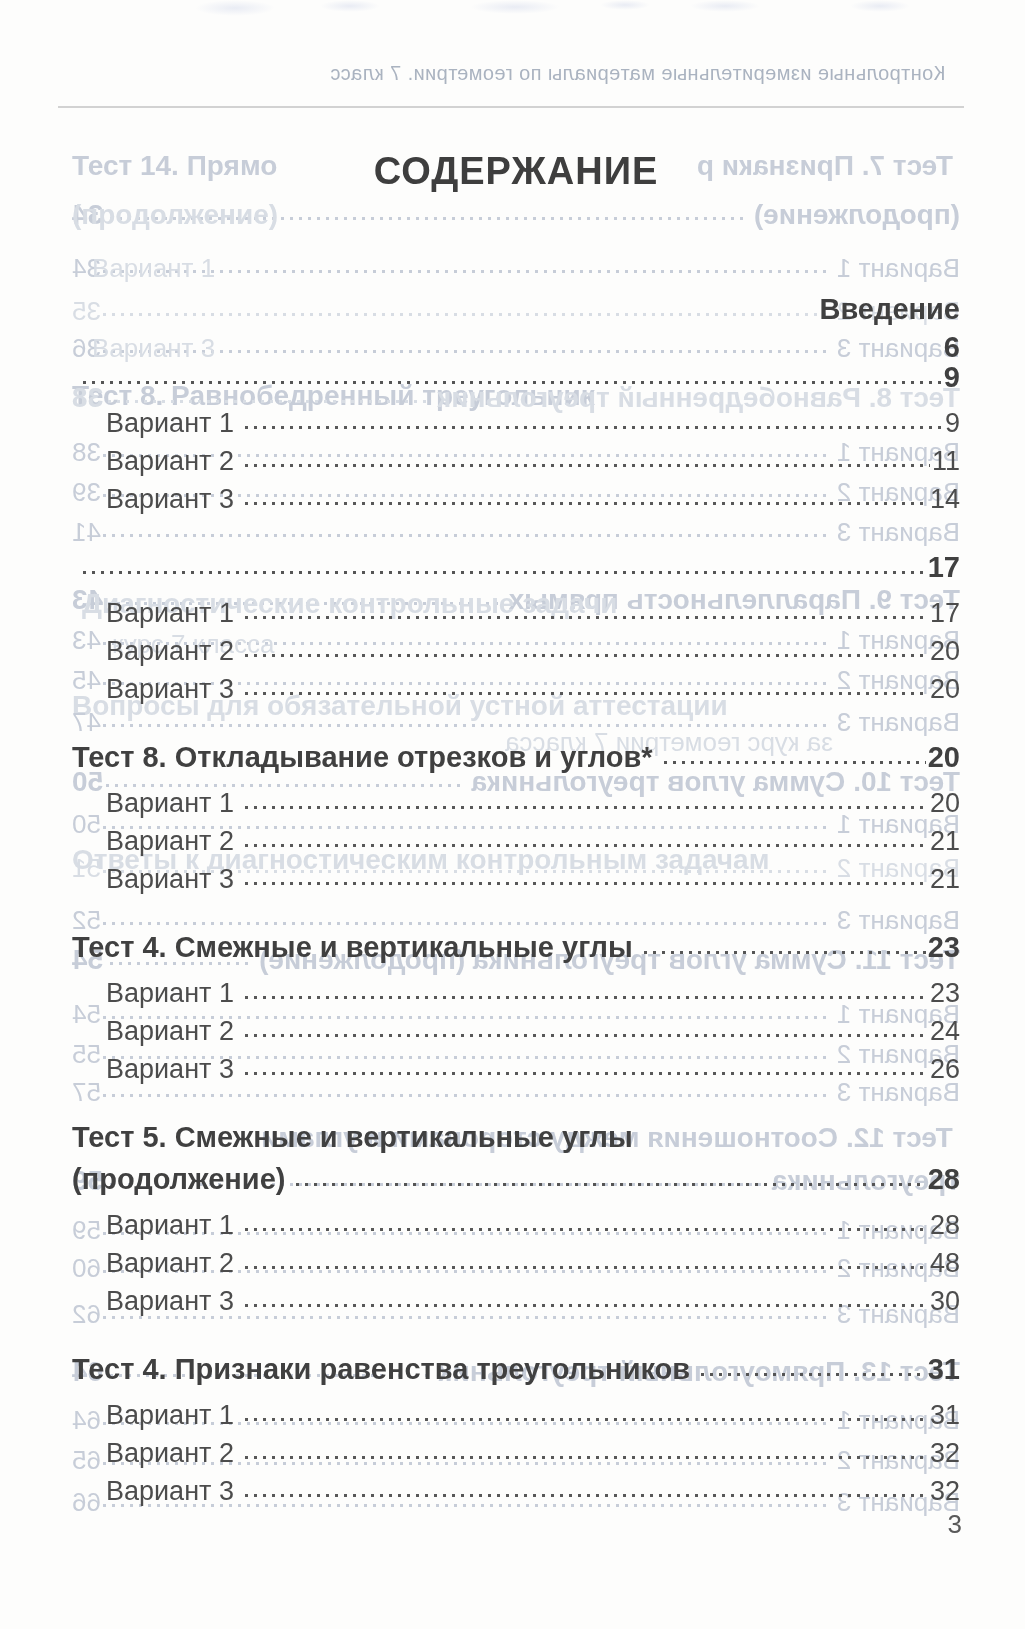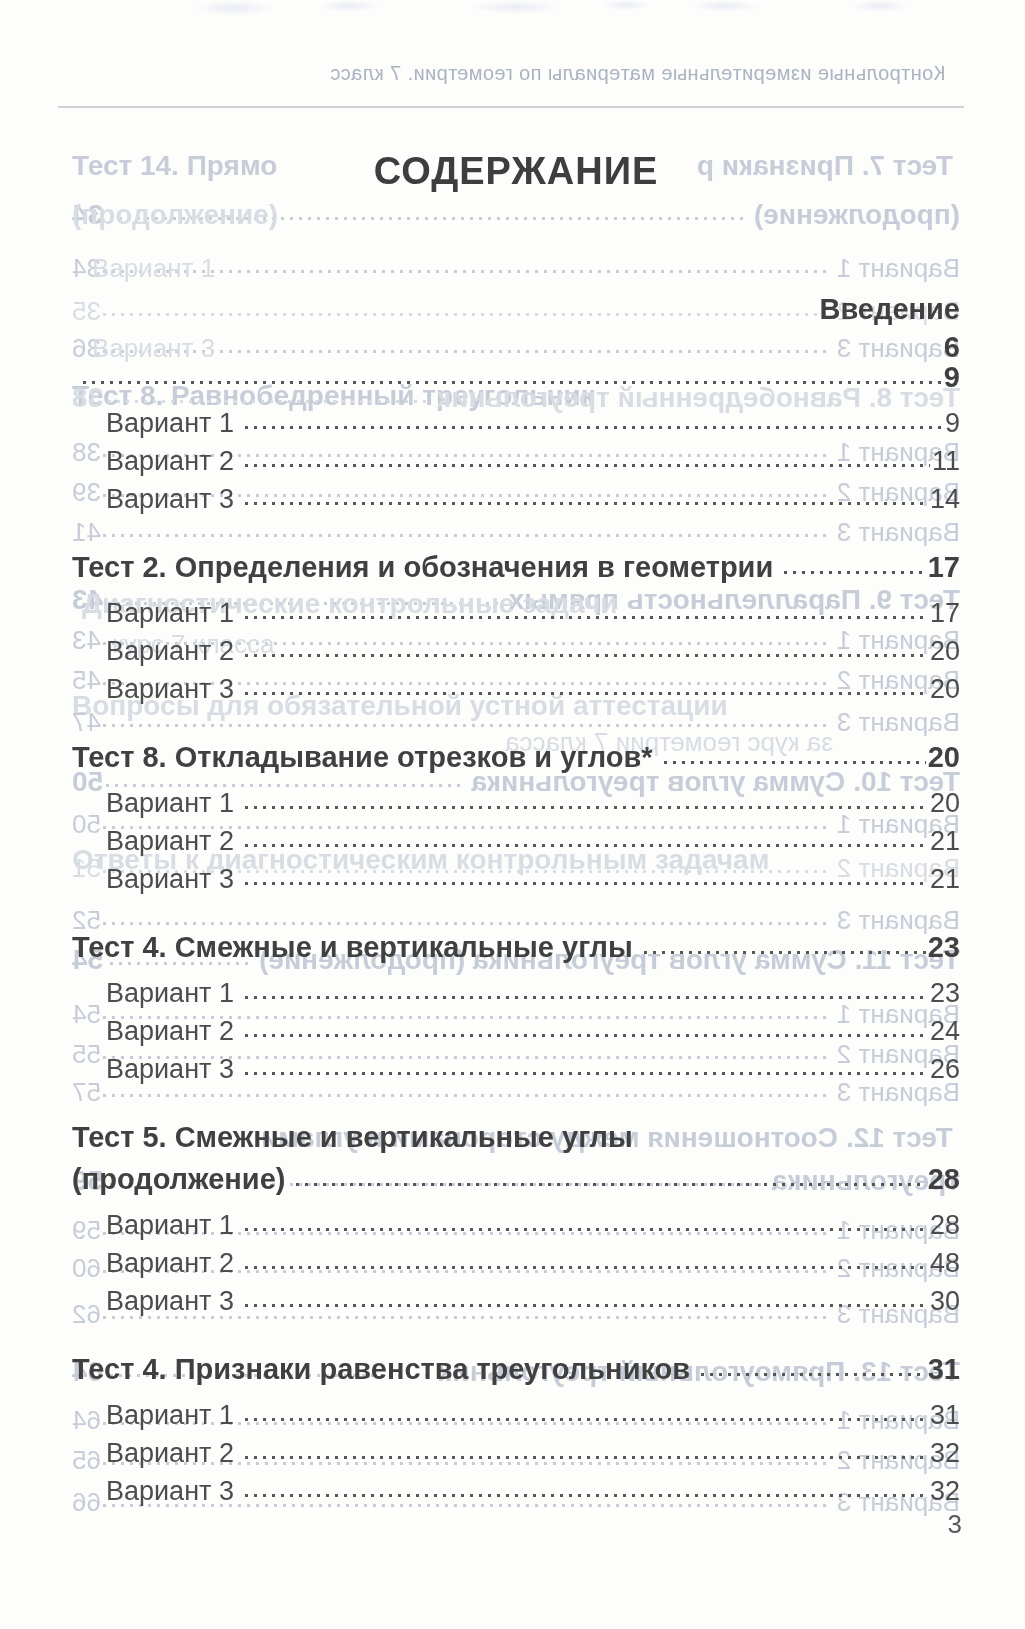--- a/index.html
+++ b/index.html
@@ -267,21 +267,20 @@
             <span class="pg">11</span>
           </div>
           <div class="row var-row">
             <span class="lbl">Вариант 3</span>
             <span class="dots"></span>
             <span class="pg">14</span>
           </div>
         </div>
         <div class="sec">
           <div class="row sec-title">
-            <span class="lbl">Тест 2. Определения и обозначения в геометрии</span>
             <span class="dots"></span>
             <span class="pg">17</span>
           </div>
           <div class="row var-row">
             <span class="lbl">Вариант 1</span>
             <span class="dots"></span>
             <span class="pg">17</span>
           </div>
           <div class="row var-row">
             <span class="lbl">Вариант 2</span>

